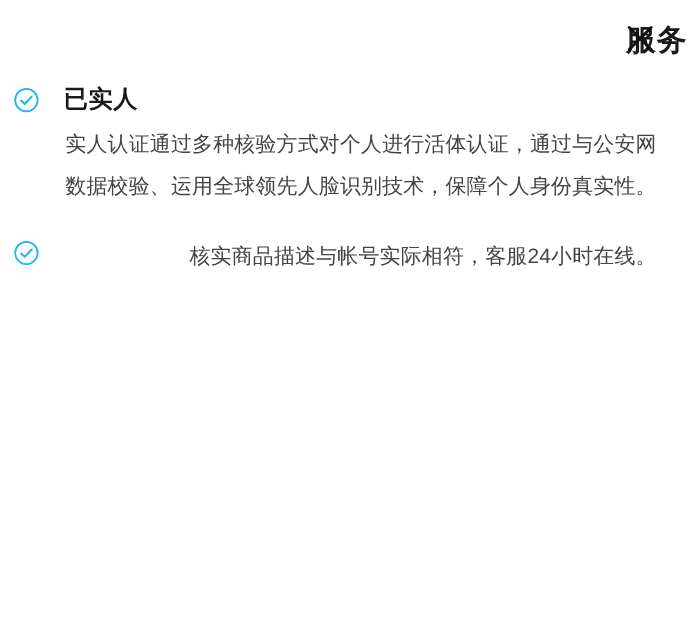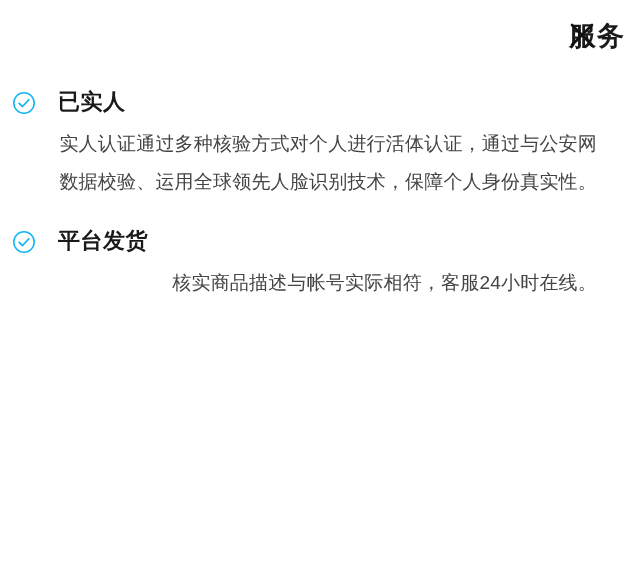--- a/index.html
+++ b/index.html
@@ -71,21 +71,21 @@
     letter-spacing: 0.5px;
   }
   .section-body {
     font-size: 19px;
     line-height: 38px;
     color: #444444;
     margin: 0;
     letter-spacing: 0.2px;
     text-align: right;
   }
-  .section:nth-child(1) { margin-top: 16px; }
+  .section:nth-child(1) { margin-top: 4px; }
 </style>
 </head>
 <body>
 
 <div class="sheet">
 
   <div class="header">
     <div class="header-title">服务</div>
     <div class="close-btn">
       <svg width="26" height="26" viewBox="0 0 26 26" aria-hidden="true">
@@ -109,18 +109,17 @@
     </div>
 
 
     <div class="section">
       <span class="check-icon">
         <svg width="24" height="24" viewBox="0 0 24 24" aria-hidden="true">
           <circle cx="12" cy="12" r="10.2" fill="none" stroke="#16b7f0" stroke-width="1.6"></circle>
           <polyline points="7.2,12.4 10.5,15.5 16.8,8.8" fill="none" stroke="#16b7f0" stroke-width="1.8" stroke-linecap="round" stroke-linejoin="round"></polyline>
         </svg>
       </span>
-      <h3 class="section-title">平台发货</h3>
       <p class="section-body">核实商品描述与帐号实际相符，客服24小时在线。</p>
     </div>
 
   </div>
 </div>
 
 </body></html>

